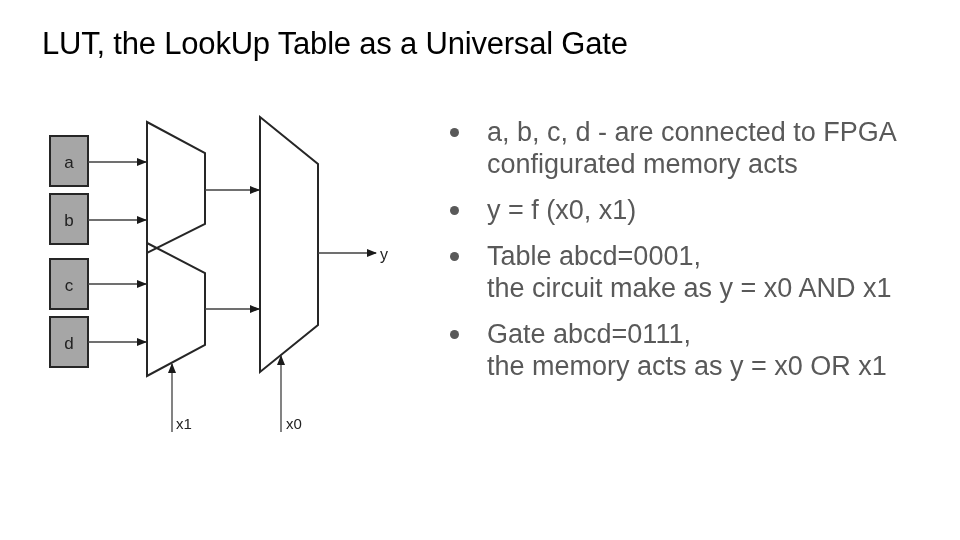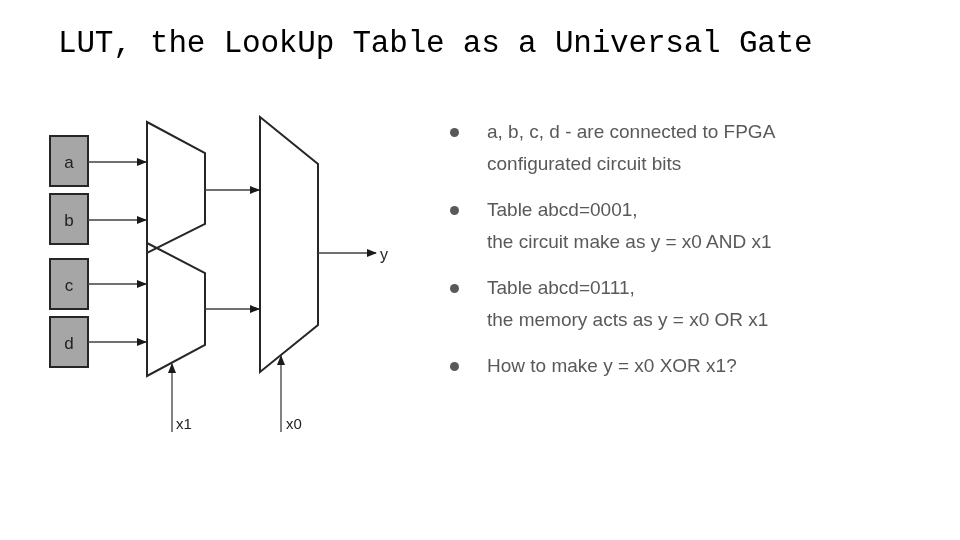--- a/index.html
+++ b/index.html
@@ -1,19 +1,19 @@
 <!DOCTYPE html>
 <html><head>
 <meta charset="utf-8">
 <style>
   html, body { margin: 0; padding: 0; background: #ffffff; }
   body { width: 960px; height: 540px; position: relative; overflow: hidden; font-family: "Liberation Sans", sans-serif; }
-  .title { position: absolute; left: 58px; top: 26px; font-size: 31px; color: #000000; white-space: nowrap; letter-spacing: -0.2px; font-family: Liberation Mono, monospace; }
+  .title { position: absolute; left: 42px; top: 26px; font-size: 31px; color: #000000; white-space: nowrap; letter-spacing: -0.2px; }
   .diagram { position: absolute; left: 0; top: 0; width: 430px; height: 450px; }
-  .bullets { position: absolute; left: 446px; top: 116px; width: 500px; margin: 0; padding: 0; list-style: none; color: #595959; font-size: 19px; }
+  .bullets { position: absolute; left: 446px; top: 116px; width: 500px; margin: 0; padding: 0; list-style: none; color: #595959; font-size: 27px; }
   .bullets li { position: relative; padding-left: 41px; line-height: 32px; margin-bottom: 14px; }
   .bullets li .dot { position: absolute; left: 4px; top: 12px; width: 9px; height: 9px; border-radius: 50%; background: #595959; }
   .bullets li .line { display: block; white-space: nowrap; }
   .lbl { font-family: "Liberation Sans", sans-serif; }
 </style>
 </head>
 <body>
 
 <div class="title">LUT, the LookUp Table as a Universal Gate</div>
 
@@ -62,29 +62,29 @@
   <text class="lbl" x="176" y="429" font-size="15" fill="#222">x1</text>
 
   <line x1="281" y1="432" x2="281" y2="356" stroke="#404040" stroke-width="1.3" marker-end="url(#arr)"></line>
   <text class="lbl" x="286" y="429" font-size="15" fill="#222">x0</text>
 </svg>
 
 <ul class="bullets">
   <li>
     <span class="dot"></span>
     <span class="line">a, b, c, d - are connected to FPGA</span>
-    <span class="line">configurated circuit bits</span>
+    <span class="line">configurated memory acts</span>
+  </li>
+  <li>
+    <span class="dot"></span>
+    <span class="line">y = f (x0, x1)</span>
   </li>
   <li>
     <span class="dot"></span>
     <span class="line">Table abcd=0001,</span>
     <span class="line">the circuit make as y = x0 AND x1</span>
   </li>
   <li>
     <span class="dot"></span>
-    <span class="line">Table abcd=0111,</span>
+    <span class="line">Gate abcd=0111,</span>
     <span class="line">the memory acts as y = x0 OR x1</span>
-  </li>
-  <li>
-    <span class="dot"></span>
-    <span class="line">How to make y = x0 XOR x1?</span>
   </li>
 </ul>
 
 </body></html>

